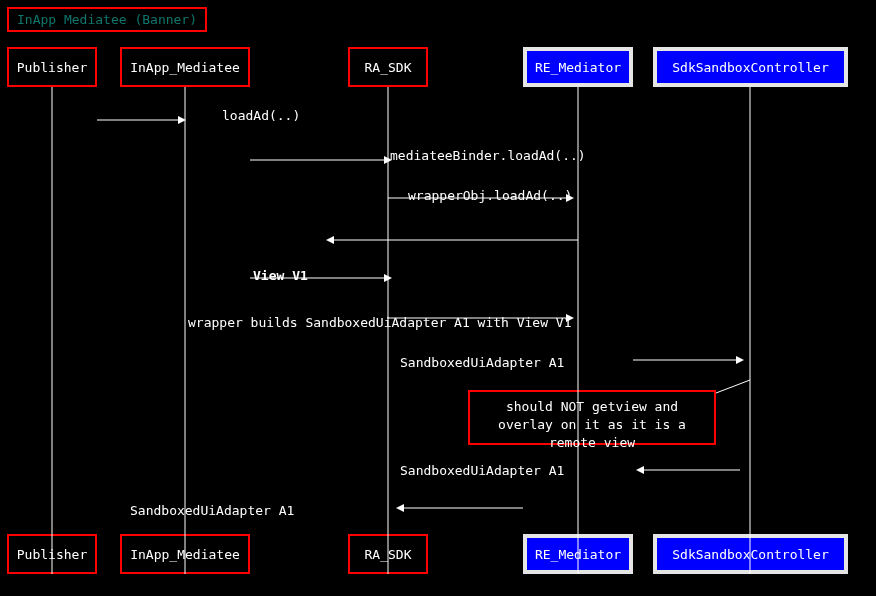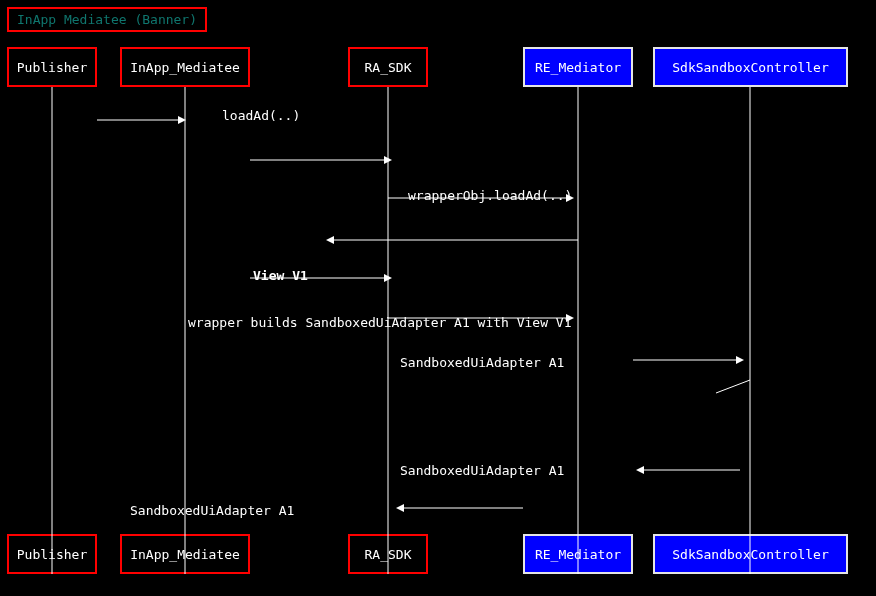--- a/index.html
+++ b/index.html
@@ -30,21 +30,21 @@
       justify-content: center;
       font-size: 13px;
     }
 
     .box-red-border {
       border: 2px solid red;
     }
 
     .box-blue-bg {
       background: blue;
-      border: 2px solid #e5e5e5;
+      border: 4px solid #e5e5e5;
       color: #fff;
     }
 
     .box-red-title {
       border: 2px solid red;
       color: #0f766e;
     }
 
     .label {
       position: absolute;
@@ -107,30 +107,34 @@
   </div>
   <div class="box box-blue-bg" style="left:523px; top:534px; width:110px; height:40px;">
     <span>RE_Mediator</span>
   </div>
   <div class="box box-blue-bg" style="left:653px; top:534px; width:195px; height:40px;">
     <span>SdkSandboxController</span>
   </div>
 
   <div class="label" style="left:178px; top:108px;margin-left:44px;">loadAd(..)</div>
 
+  <div class="label" style="left:390px; top:148px;">mediateeBinder.loadAd(..)</div>
 
   <div class="label" style="left:408px; top:188px;">wrapperObj.loadAd(..)</div>
 
 
   <div class="label" style="left:253px; top:268px;font-weight:bold;">View V1</div>
 
   <div class="label" style="left:188px; top:315px;">wrapper builds SandboxedUiAdapter A1 with View V1</div>
 
   <div class="label" style="left:400px; top:355px;">SandboxedUiAdapter A1</div>
 
+  <div class="note-box" style="left:468px; top:390px; width:248px; height:55px;">
+    <span>should NOT getview and<br>overlay on it as it is a remote view</span>
+  </div>
 
   <div class="label" style="left:400px; top:463px;">SandboxedUiAdapter A1</div>
 
   <div class="label" style="left:130px; top:503px;">SandboxedUiAdapter A1</div>
 
   <svg class="arrows-svg">
 
     <line x1="52" y1="87" x2="52" y2="574" stroke="#fff" stroke-width="1"></line>
 
     <line x1="185" y1="87" x2="185" y2="574" stroke="#fff" stroke-width="1"></line>

